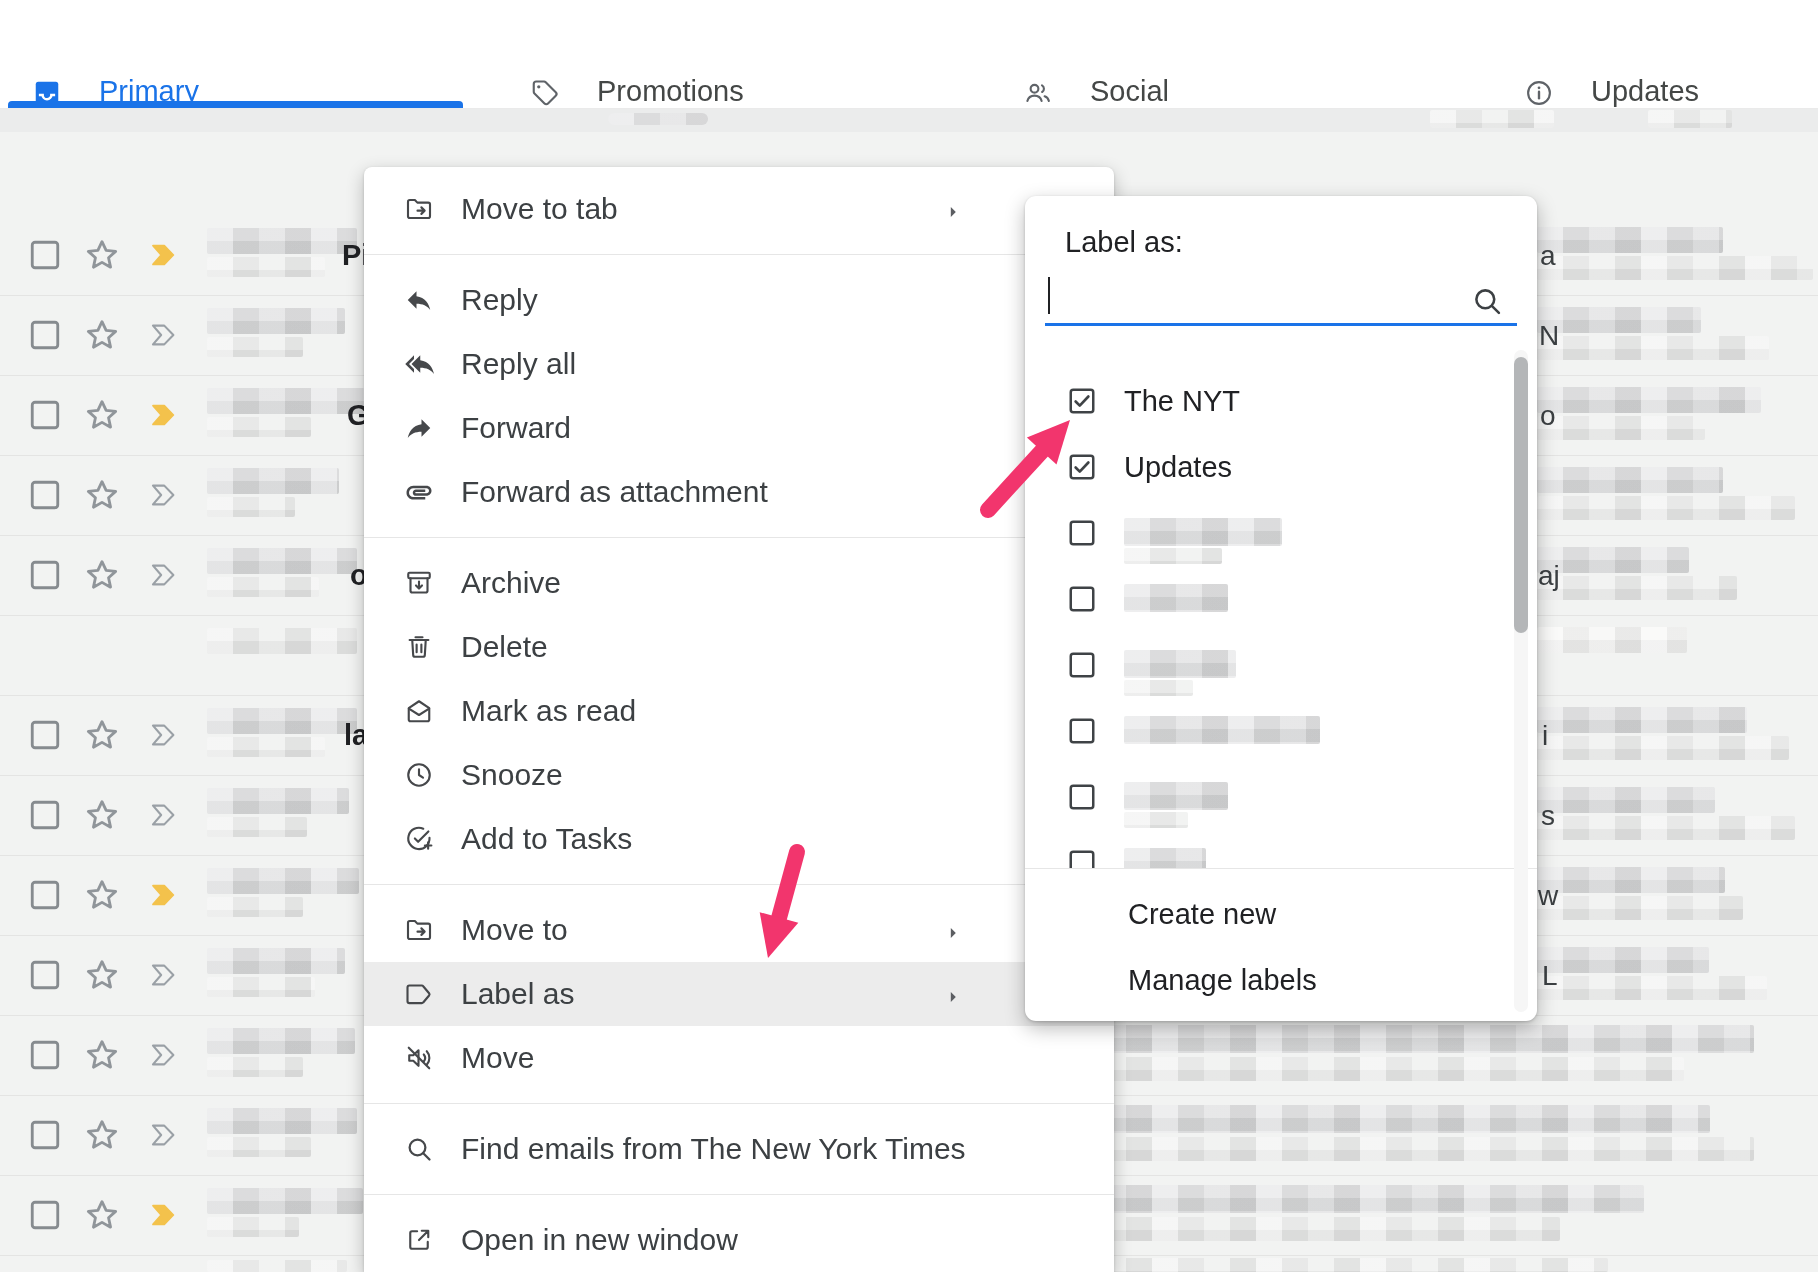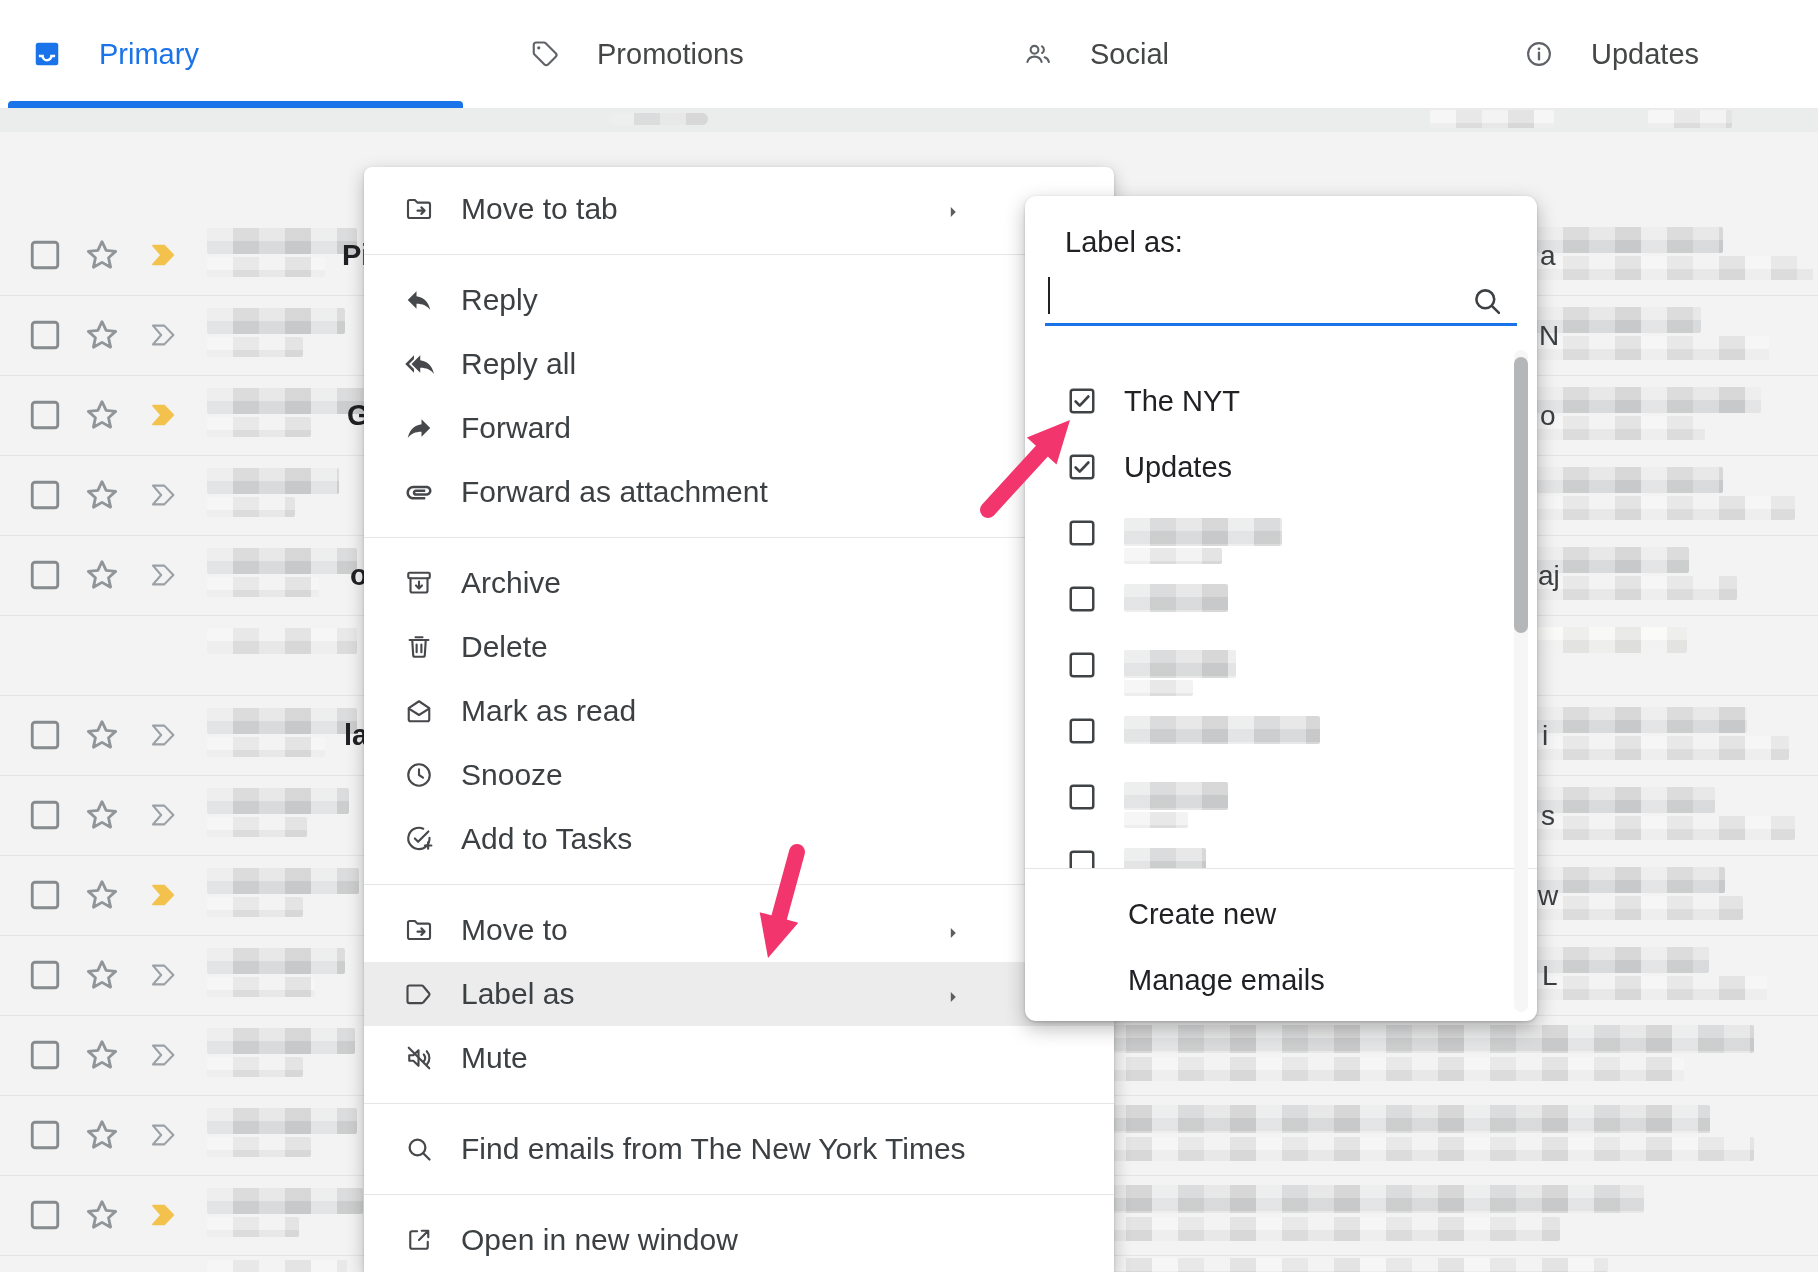--- a/index.html
+++ b/index.html
@@ -3,21 +3,21 @@
 <meta charset="utf-8">
 <style>
   html,body{margin:0;padding:0;background:#fff}
   .stage{position:relative;width:1818px;height:1272px;overflow:hidden;
     background:#f2f3f2;font-family:"Liberation Sans",sans-serif;
     -webkit-font-smoothing:antialiased}
 
   
   .tabbar{position:absolute;left:0;top:0;width:1818px;height:108px;background:#fff;
     border-bottom:1px solid #eaeaea;z-index:5}
-  .tab{position:absolute;top:0;height:108px;display:flex;align-items:center;gap:37px;cursor:pointer}
+  .tab{position:absolute;top:0;height:108px;display:flex;align-items:flex-end;gap:37px;cursor:pointer}
   .tab .tlabel{font-size:29px;font-weight:500;color:#444746;white-space:nowrap}
   .tab.active .tlabel{color:#1a73e8}
   .tab .ticon{width:30px;height:30px;color:#5f6368;flex:none}
   .tab.active .ticon{color:#1a73e8}
   .underline{position:absolute;left:8px;top:101px;width:455px;height:7px;background:#1a73e8;
     border-radius:4px 4px 0 0}
 
   
   .strip-top{position:absolute;left:0;top:108px;width:1818px;height:24px;background:#ebecec;z-index:1}
   .row{position:absolute;left:0;width:1818px;height:80px;z-index:1}
@@ -438,21 +438,21 @@
             <path d="M9.8 7l5 5-5 5z" fill="currentColor"></path>
           </svg></span>
       </div>
       <div class="mi">
         <span class="ic"><svg viewBox="0 0 24 24" width="100%" height="100%">
             <path d="M4.2 9.8v4.4h3.2l4.2 4V5.8l-4.2 4z" fill="none" stroke="currentColor" stroke-width="1.7" stroke-linecap="round" stroke-linejoin="round"></path>
             <path d="M15.8 9.2a4.4 4.4 0 0 1 0 5.6" fill="none" stroke="currentColor" stroke-width="1.7" stroke-linecap="round" stroke-linejoin="round"></path>
             <path d="M18.2 6.6a8 8 0 0 1 0 10.8" fill="none" stroke="currentColor" stroke-width="1.7" stroke-linecap="round" stroke-linejoin="round"></path>
             <path d="M3.8 3.8l16.4 16.4" fill="none" stroke="currentColor" stroke-width="1.7" stroke-linecap="round" stroke-linejoin="round"></path>
           </svg></span>
-        <span class="lbl">Mute</span>
+        <span class="lbl">Move</span>
       </div>
       <div class="mdiv"></div>
       <div class="mi">
         <span class="ic"><svg viewBox="0 0 24 24" width="100%" height="100%">
             <circle cx="10.8" cy="10.8" r="6.3" fill="none" stroke="currentColor" stroke-width="1.8"></circle>
             <path d="M15.4 15.4l5 5" stroke="currentColor" stroke-width="1.8" stroke-linecap="round"></path>
           </svg></span>
         <span class="lbl">Find emails from The New York Times</span>
       </div>
       <div class="mdiv"></div>
@@ -527,21 +527,21 @@
               <rect x="3" y="3" width="18" height="18" rx="2" fill="#fff" fill-opacity="0" stroke="currentColor" stroke-width="2"></rect>
             </svg></span>
           <div class="bz" style="left: 99px; top: 18px; width: 82px; height: 28px;"></div>
         </div>
       </div>
     <div class="ldiv"></div>
     <div class="lact" style="top:685px">
       <span>Create new</span>
     </div>
     <div class="lact" style="top:751px">
-      <span>Manage emails</span>
+      <span>Manage labels</span>
     </div>
     <div class="lscroll-track"></div>
     <div class="lscroll-thumb"></div>
   </div>
 
   <svg class="arrows" viewBox="0 0 1818 1272">
     <g>
       <line class="arrow-stroke" x1="988" y1="510" x2="1042" y2="451" stroke-width="16" stroke-linecap="round" stroke="#f2356d"></line>
       <polygon class="arrow-fill" points="1070,420 1056.5,464.5 1026.9,437.5" fill="#f2356d"></polygon>
     </g>

